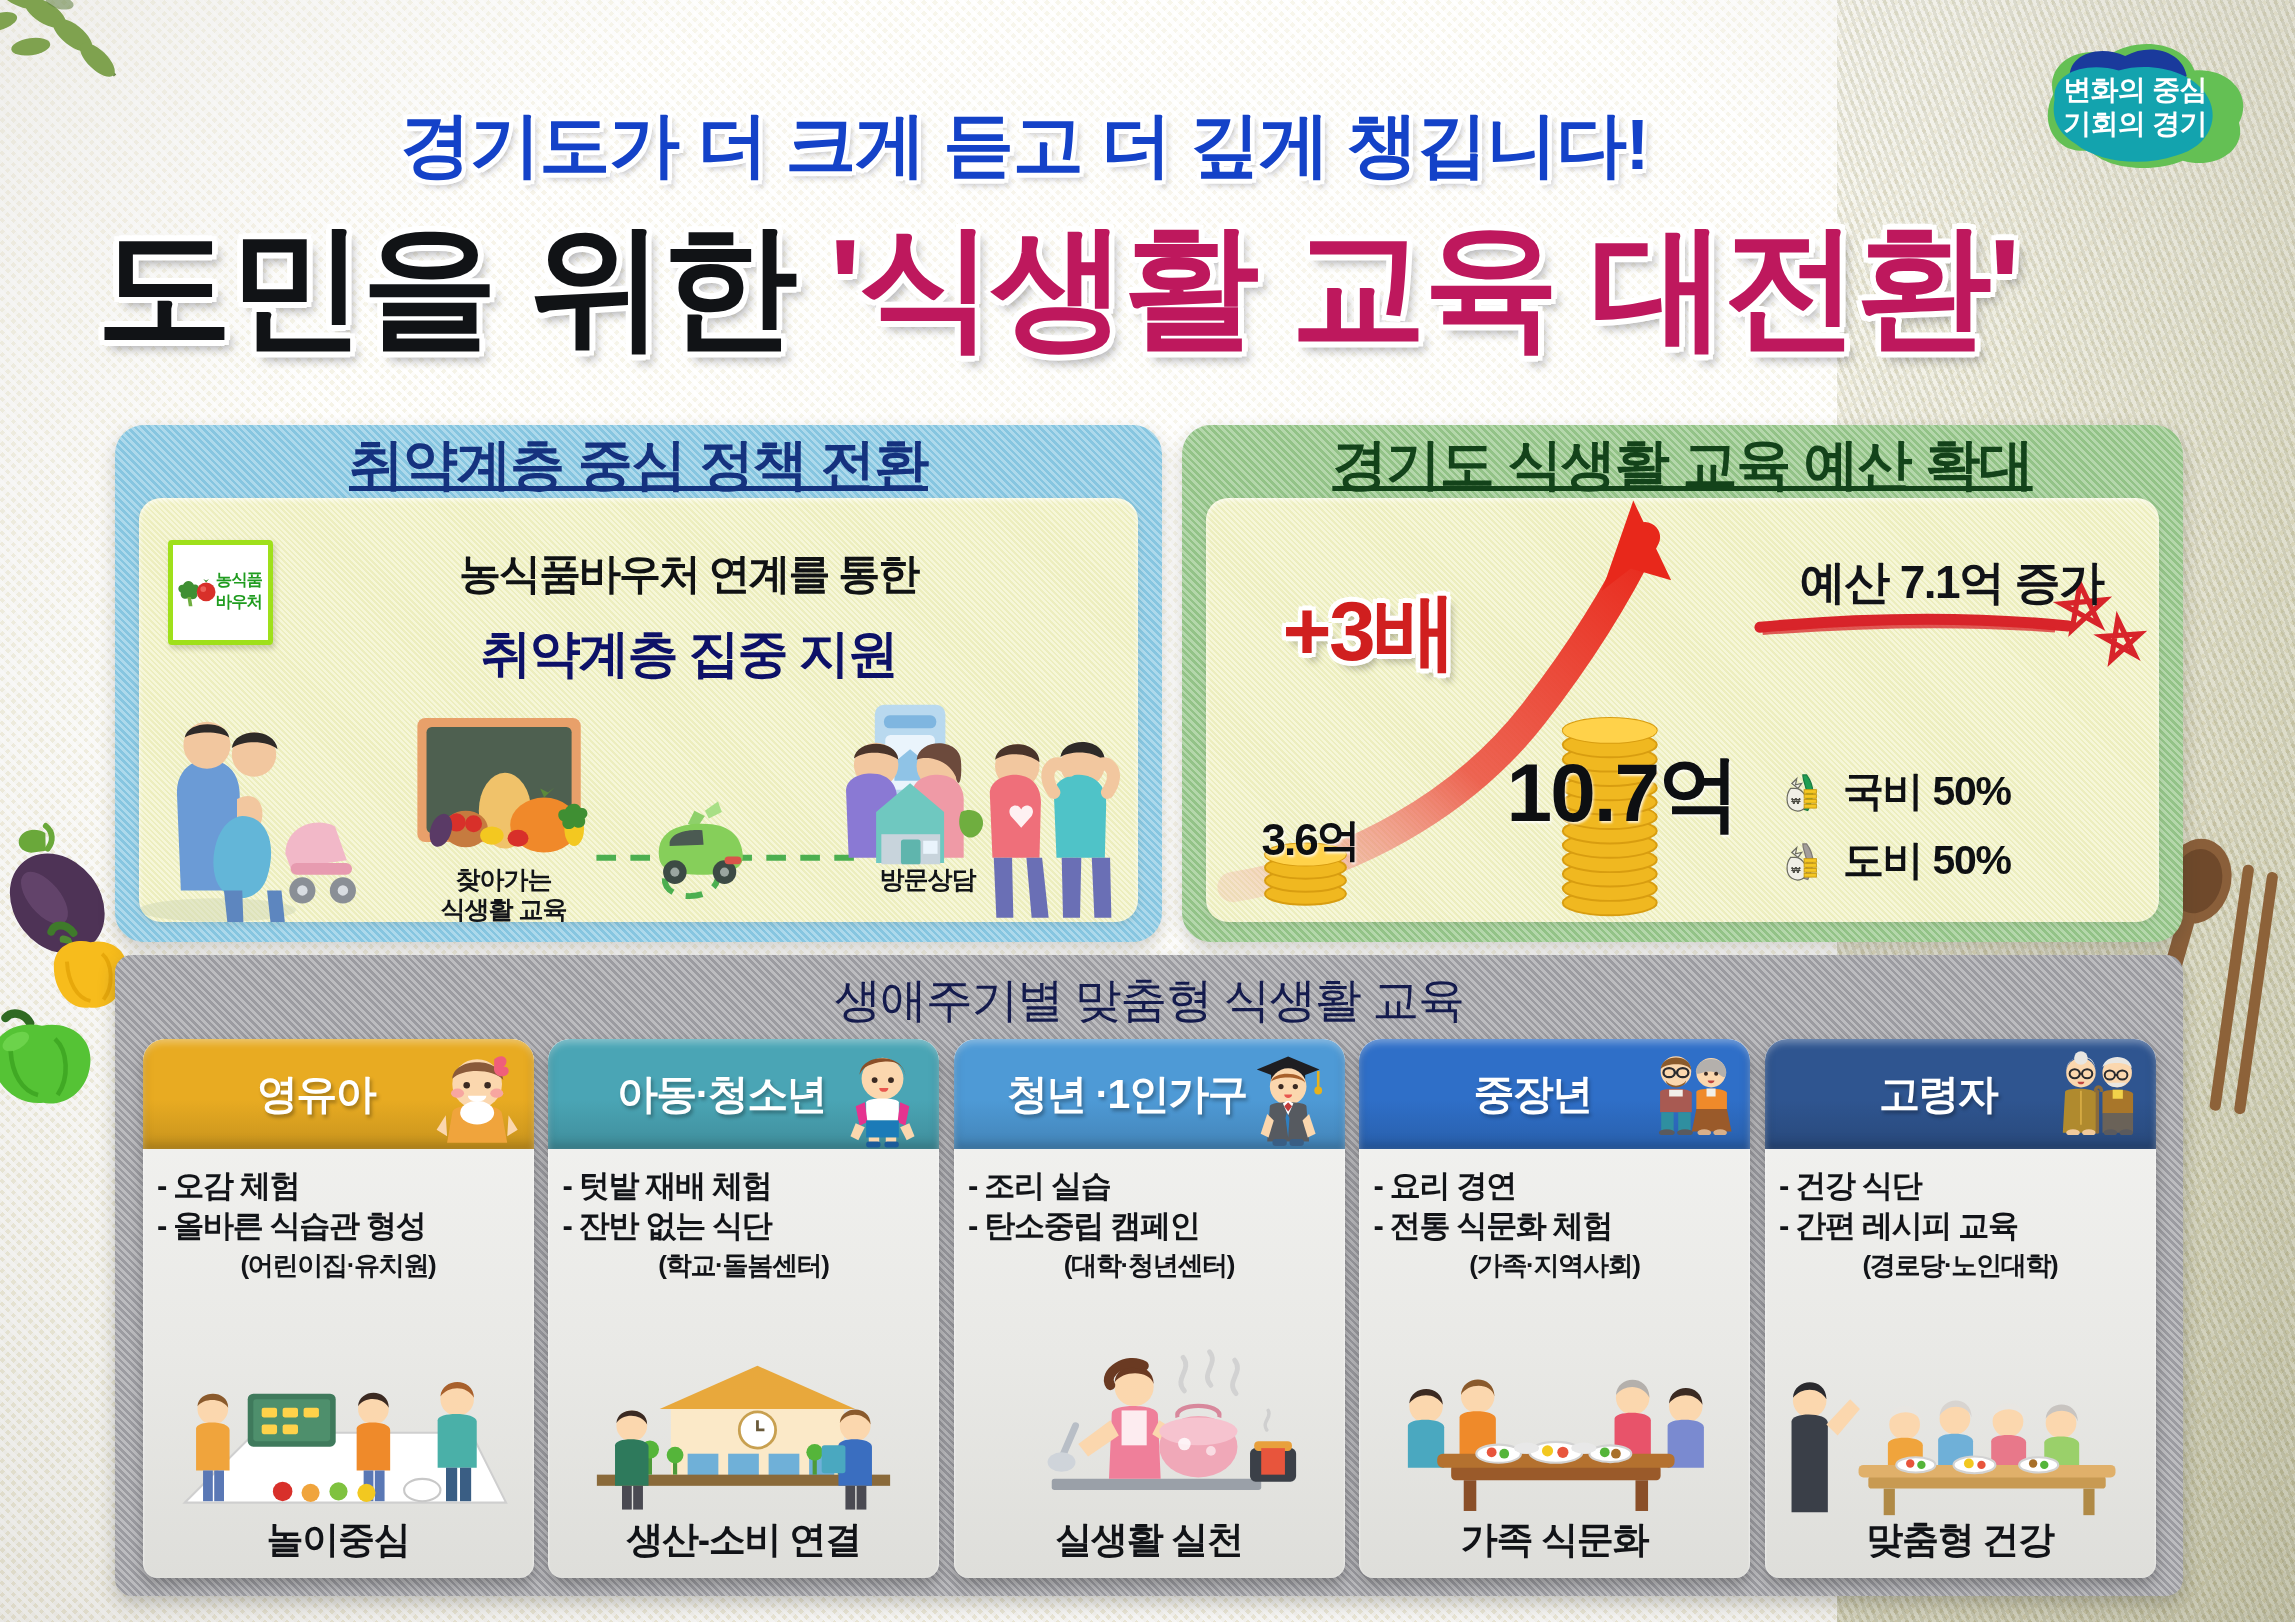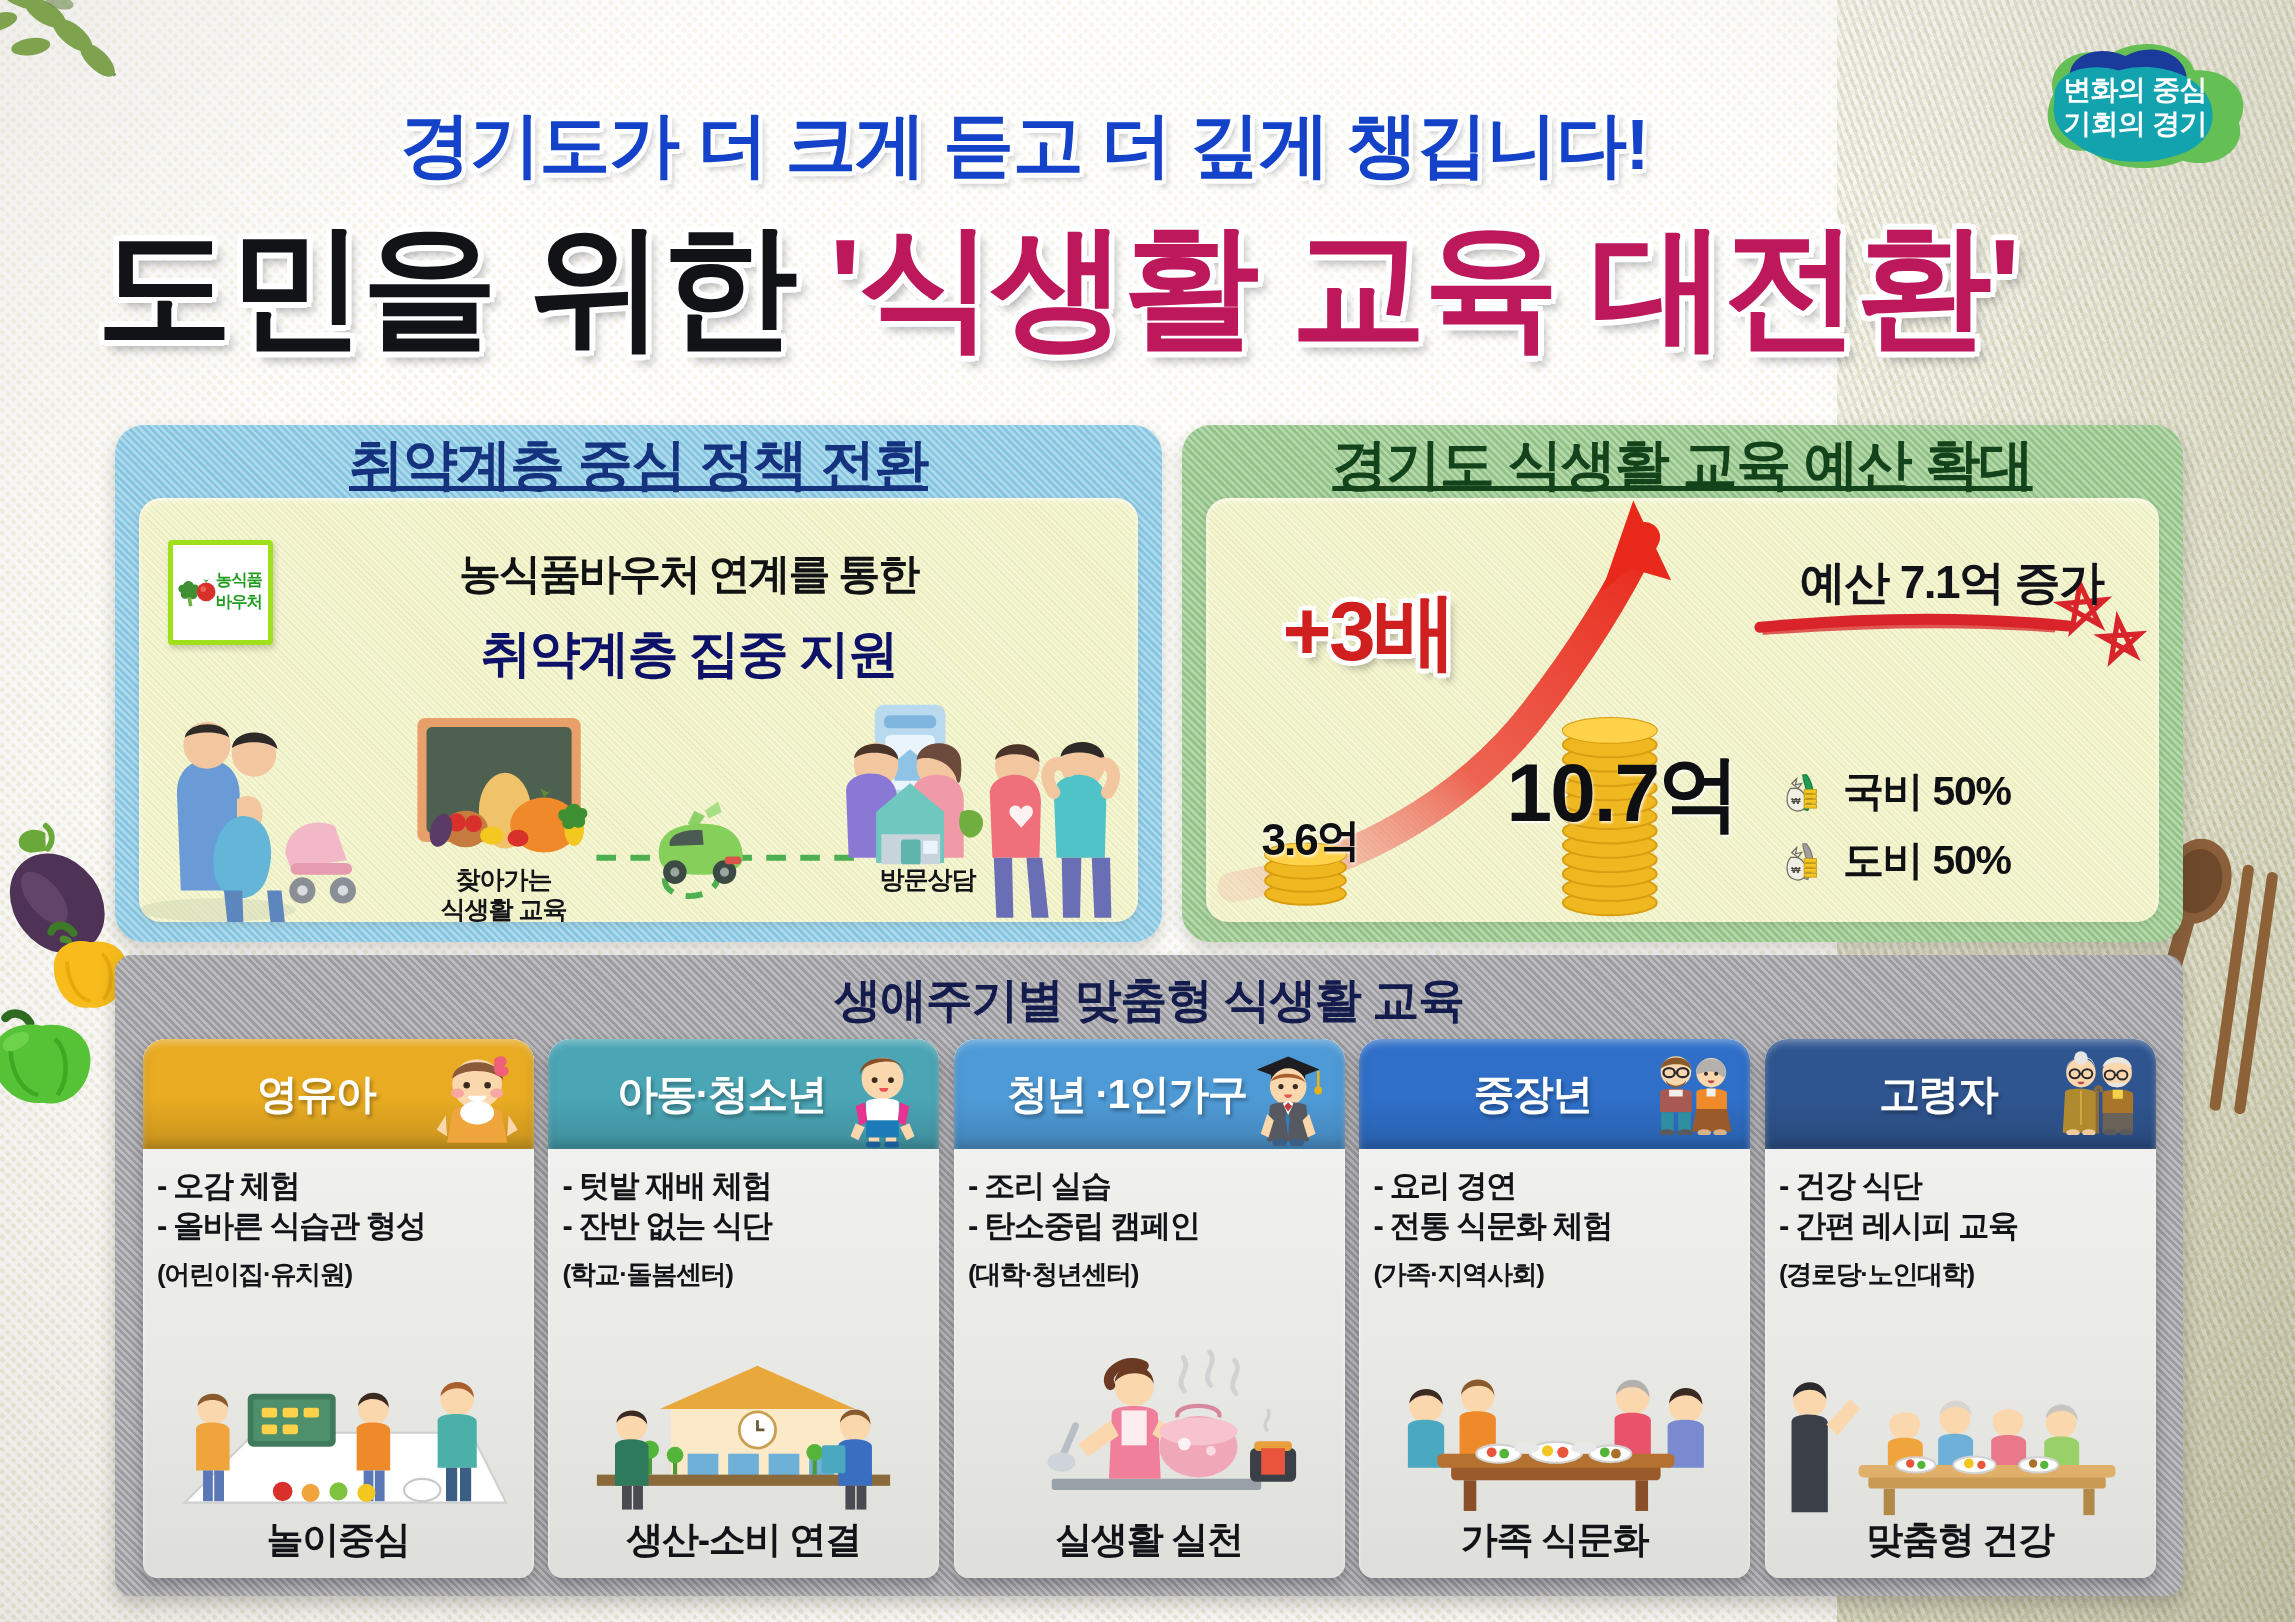--- a/index.html
+++ b/index.html
@@ -154,21 +154,21 @@
   #panel-life{
     position:absolute; left:115px; top:955px; width:2068px; height:641px;
     border-radius:17px;
     background:#a9a9ad;
     background-image:repeating-linear-gradient(45deg, rgba(255,255,255,.22) 0 2.6px, rgba(120,120,128,.28) 2.6px 5.2px);
     box-shadow:0 7.9px 17px rgba(55,55,45,.26);
   }
   #panel-life > .lhead{
     position:absolute; left:0; right:0; top:9.2px; height:72px;
     display:flex; align-items:center; justify-content:center;
-    font-size:47px; font-weight:bold; color:#141b4d; letter-spacing:-1.3px;
+    font-size:47px; font-weight:normal; color:#141b4d; letter-spacing:-1.3px;
   }
   .cards{
     position:absolute; left:27.5px; right:27.5px; top:84px; bottom:18.3px;
     display:flex; justify-content:space-between; align-items:stretch;
   }
   .card{
     position:relative; width:391px;
     border-radius:22px 22px 14.4px 14.4px;
     background:linear-gradient(180deg,#f4f4f2 0%, #e9e9e6 58%, #dededa 100%);
     box-shadow:0 6.5px 13px rgba(40,40,40,.32), inset 0 1.3px 2.6px rgba(255,255,255,.9);
@@ -184,21 +184,21 @@
     text-shadow:2px 2.6px 3.9px rgba(0,0,0,.30); transform:translateX(-22px);
   }
   .card-head .fig{ position:absolute; right:14.4px; bottom:1.3px; width:85px; height:98px; }
   .card-body{ padding:17px 14.4px 0 14.4px; }
   .card-body .b{
     font-size:31px; font-weight:bold; color:#121418; letter-spacing:-1.3px; line-height:1.30;
     white-space:nowrap;
   }
   .card-body .paren{
     font-size:26px; font-weight:bold; color:#121418; letter-spacing:-1.3px;
-    margin-top:10px;
+    text-align:center; margin-top:1px;
   }
   .card-illus{ position:absolute; left:0; right:0; bottom:72px; height:164px; }
   .card-foot{
     position:absolute; left:0; right:0; bottom:11.8px; height:52px;
     display:flex; align-items:center; justify-content:center;
     font-size:37px; font-weight:bold; color:#111317; letter-spacing:-1.3px;
   }
 </style>
 </head>
 <body>

